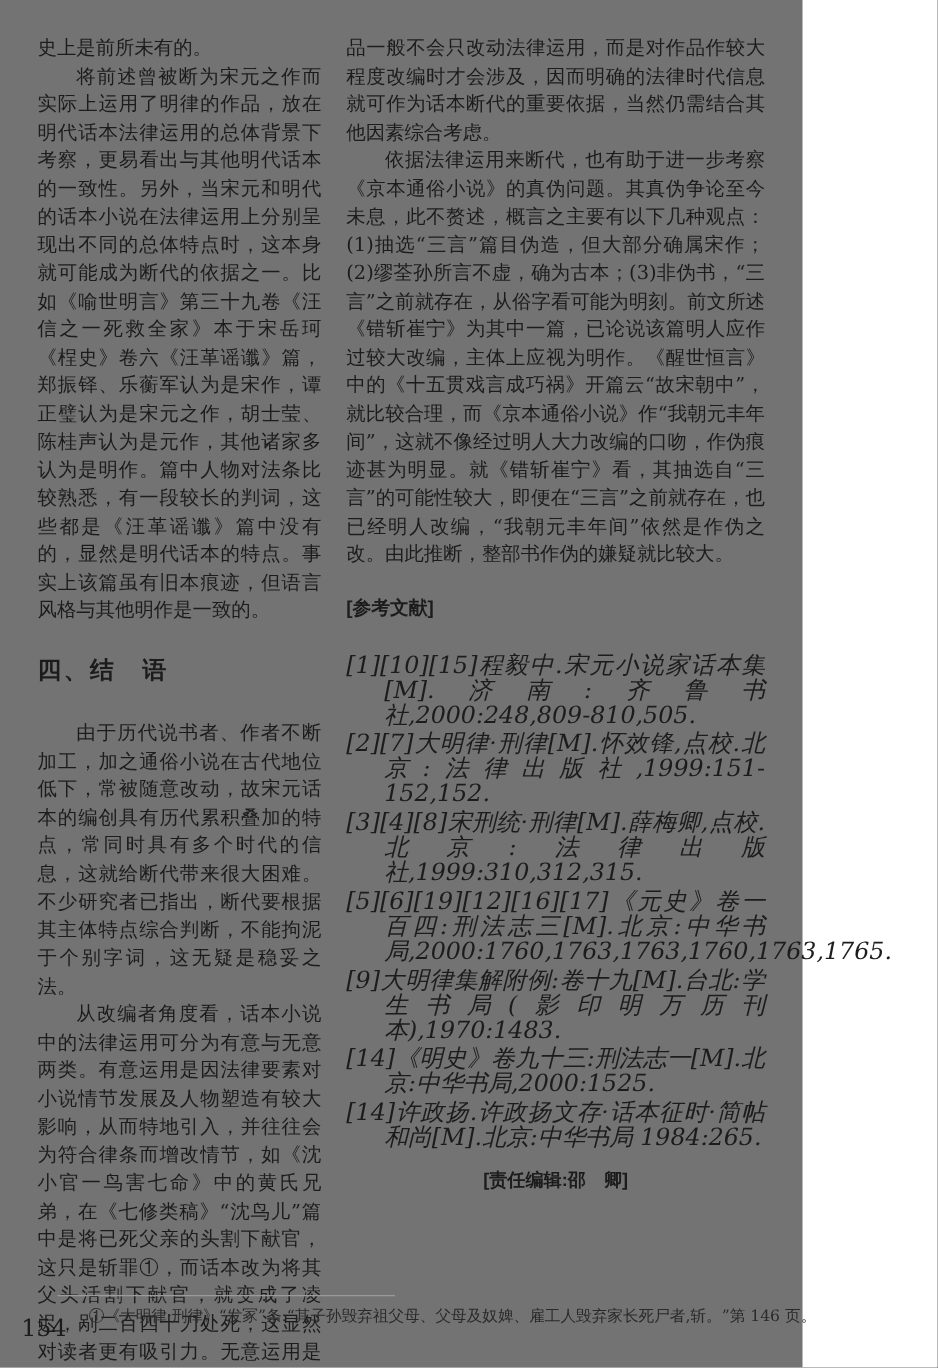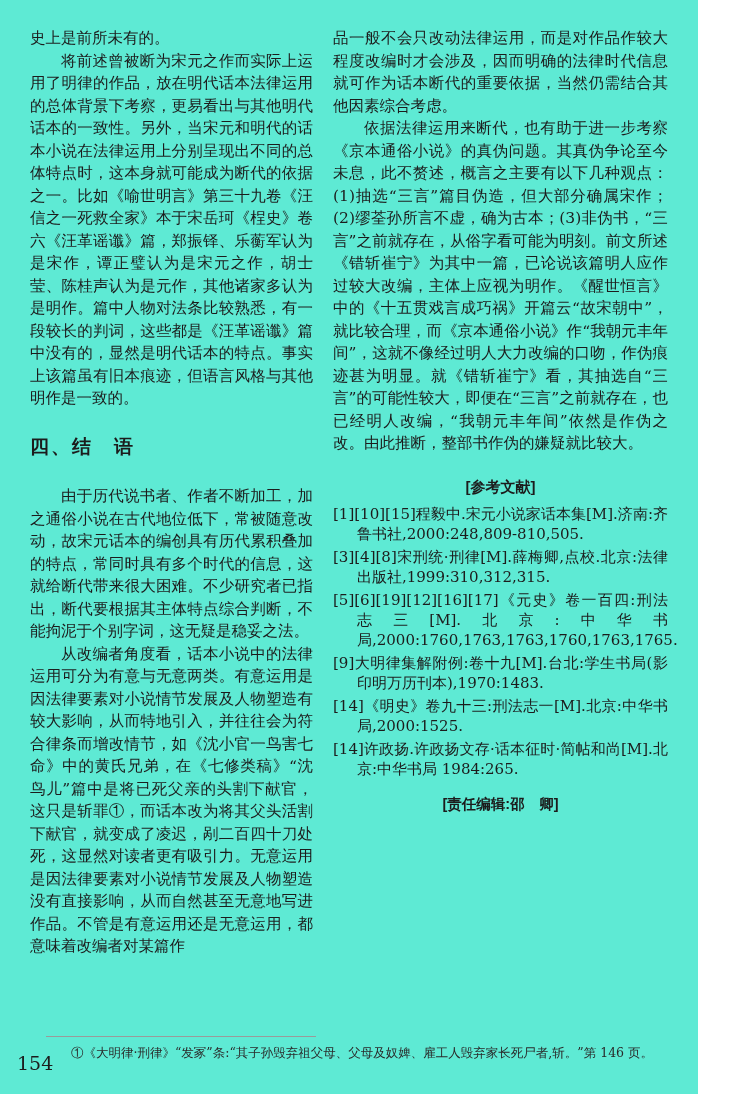--- a/index.html
+++ b/index.html
@@ -3,21 +3,21 @@
 <meta charset="utf-8">
 <style>
   html, body { margin: 0; padding: 0; }
   body {
     width: 750px; height: 1094px;
     background: #ffffff;
     font-family: "DejaVu Serif", "Liberation Serif", serif;
     color: #1c1c1c;
     overflow: hidden;
   }
-  .page { position: relative; width: 698px; height: 1094px; background: #5eead4; }
+  .page { position: relative; width: 642px; height: 1094px; background: #737373; }
   .content {
     display: flex; gap: 20px;
     padding: 27px 30px 0 30px;
   }
   .col {
     width: 335px;
     font-size: 15.5px;
     line-height: 22.5px;
     text-align: justify;
   }
@@ -28,26 +28,27 @@
     font-weight: bold;
     font-size: 19px;
     text-align: left;
     margin: 26px 0 27px 0;
     letter-spacing: 2px;
   }
   .refs-heading {
     font-family: "Liberation Sans", "DejaVu Sans", sans-serif;
     font-weight: bold;
     font-size: 15px;
-    text-align: center;
-    margin: 21px 0 6px 0;
+    text-align: left;
+    margin: 21px 0 24px 0;
   }
   .refs p {
-    font-size: 15px;
+    font-size: 19px;
     line-height: 20px;
+    font-style: italic;
     text-indent: -1.6em;
     padding-left: 1.6em;
     margin: 0 0 3px 0;
     text-align: justify;
   }
   .editor-note {
     font-family: "Liberation Sans", "DejaVu Sans", sans-serif;
     font-weight: bold;
     font-size: 14.5px;
     text-align: center;
@@ -96,20 +97,21 @@
     </div>
 
     <div class="col">
       <p class="cont">品一般不会只改动法律运用，而是对作品作较大程度改编时才会涉及，因而明确的法律时代信息就可作为话本断代的重要依据，当然仍需结合其他因素综合考虑。</p>
       <p>依据法律运用来断代，也有助于进一步考察《京本通俗小说》的真伪问题。其真伪争论至今未息，此不赘述，概言之主要有以下几种观点：(1)抽选“三言”篇目伪造，但大部分确属宋作；(2)缪荃孙所言不虚，确为古本；(3)非伪书，“三言”之前就存在，从俗字看可能为明刻。前文所述《错斩崔宁》为其中一篇，已论说该篇明人应作过较大改编，主体上应视为明作。《醒世恒言》中的《十五贯戏言成巧祸》开篇云“故宋朝中”，就比较合理，而《京本通俗小说》作“我朝元丰年间”，这就不像经过明人大力改编的口吻，作伪痕迹甚为明显。就《错斩崔宁》看，其抽选自“三言”的可能性较大，即便在“三言”之前就存在，也已经明人改编，“我朝元丰年间”依然是作伪之改。由此推断，整部书作伪的嫌疑就比较大。</p>
 
       <div class="refs-heading">[参考文献]</div>
 
       <div class="refs">
         <p>[1][10][15]程毅中.宋元小说家话本集[M].济南:齐鲁书社,2000:248,809-810,505.</p>
+        <p>[2][7]大明律·刑律[M].怀效锋,点校.北京:法律出版社,1999:151-152,152.</p>
         <p>[3][4][8]宋刑统·刑律[M].薛梅卿,点校.北京:法律出版社,1999:310,312,315.</p>
         <p>[5][6][19][12][16][17]《元史》卷一百四:刑法志三[M].北京:中华书局,2000:1760,1763,1763,1760,1763,1765.</p>
         <p>[9]大明律集解附例:卷十九[M].台北:学生书局(影印明万历刊本),1970:1483.</p>
         <p>[14]《明史》卷九十三:刑法志一[M].北京:中华书局,2000:1525.</p>
         <p>[14]许政扬.许政扬文存·话本征时·简帖和尚[M].北京:中华书局 1984:265.</p>
       </div>
 
       <div class="editor-note">[责任编辑:邵　卿]</div>
     </div>
 

